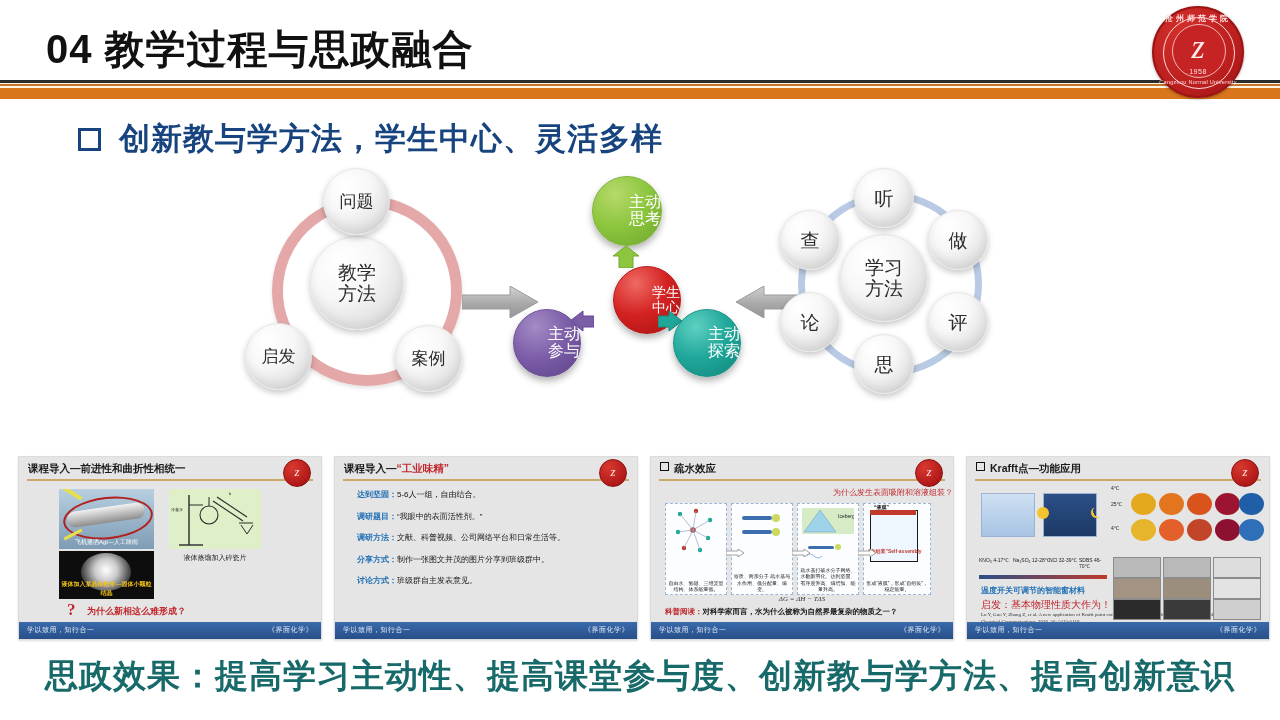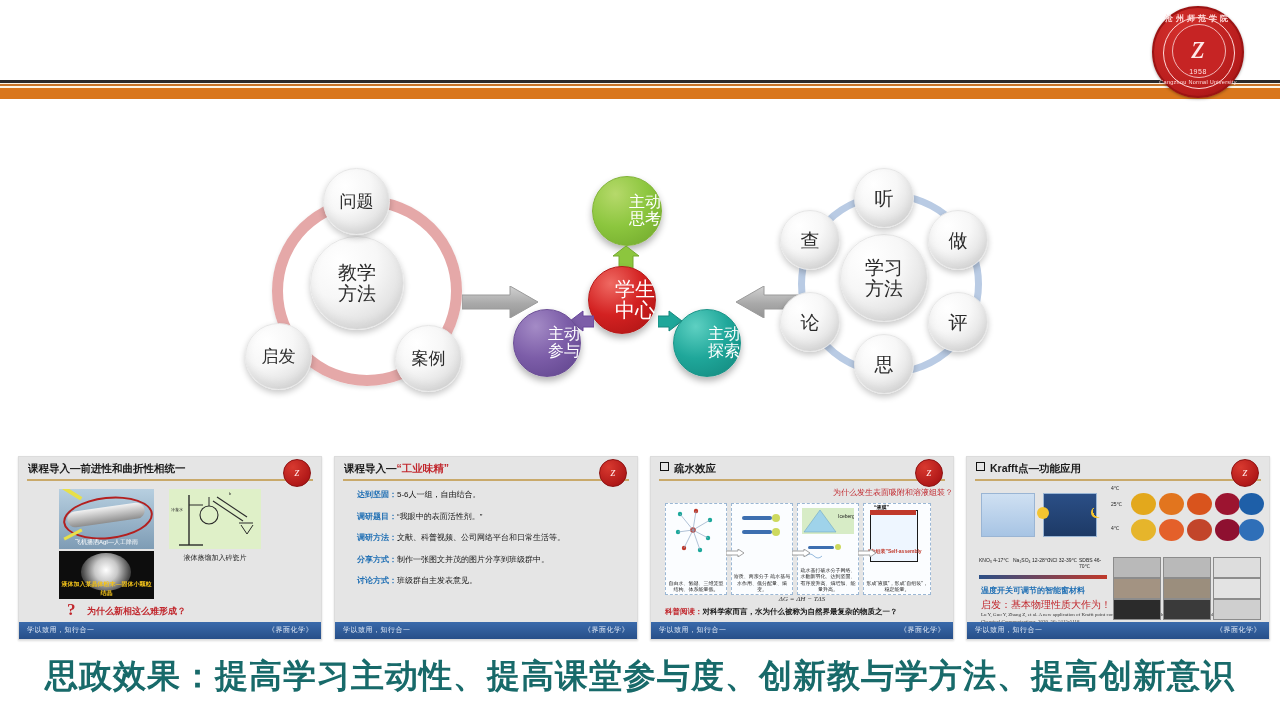--- a/index.html
+++ b/index.html
@@ -201,35 +201,40 @@
   .footline{
     position:absolute;left:0;right:0;top:654px;text-align:center;
     font-size:33px;font-weight:bold;color:#186a6a;letter-spacing:1px;white-space:nowrap;
   }
 </style>
 </head>
 <body>
 
 <div class="slide">
 
+  <div class="hdr-title">04 教学过程与思政融合</div>
   <div class="hdr-rule-dark"></div>
   <div class="hdr-rule-cream"></div>
   <div class="hdr-rule-orange2"></div>
   <div class="hdr-rule-orange"></div>
 
   <div class="seal">
     <div class="ring"></div>
     <div class="inner"></div>
     <div class="disc"></div>
     <div class="arcTop">沧州师范学院</div>
     <div class="glyph">z</div>
     <div class="year">1958</div>
     <div class="arcBot">Cangzhou Normal University</div>
   </div>
 
+  <div class="subhead">
+    <span class="bullet"></span>
+    <span class="txt">创新教与学方法，学生中心、灵活多样</span>
+  </div>
 
   <div class="diagram">
 
     <div class="ringpink" style="left:272px;top:28px;width:168px;height:168px;"></div>
 
     <div class="pearl" style="left:310px;top:68px;width:92px;height:92px;font-size:19px;">
       <span>教学<br>方法</span>
     </div>
 
     <div class="pearl" style="left:323px;top:0px;width:65px;height:65px;font-size:17px;">
@@ -260,21 +265,21 @@
     <div class="ball green" style="left:592px;top:8px;width:68px;height:68px;font-size:16px;">
       <span>主动<br>思考</span>
     </div>
 
     <div class="bigarrow" style="left:613px;top:78px;">
       <svg width="26" height="22" viewBox="0 0 26 22">
         <polygon points="13,0 26,10 20,10 20,22 6,22 6,10 0,10" fill="#8cc63e" stroke="#74a92f" stroke-width="1"></polygon>
       </svg>
     </div>
 
-    <div class="ball red" style="left:588px;top:98px;width:66px;height:66px;font-size:20px;">
+    <div class="ball red" style="left:613px;top:98px;width:66px;height:66px;font-size:14px;">
       <span>学生<br>中心</span>
     </div>
 
     <div class="bigarrow" style="left:570px;top:142px;">
       <svg width="24" height="22" viewBox="0 0 24 22">
         <polygon points="0,11 13,1 13,6 24,6 24,17 13,17 13,21" fill="#7c5da8" stroke="#68479a" stroke-width="1"></polygon>
       </svg>
     </div>
 
     <div class="bigarrow" style="left:658px;top:142px;">

